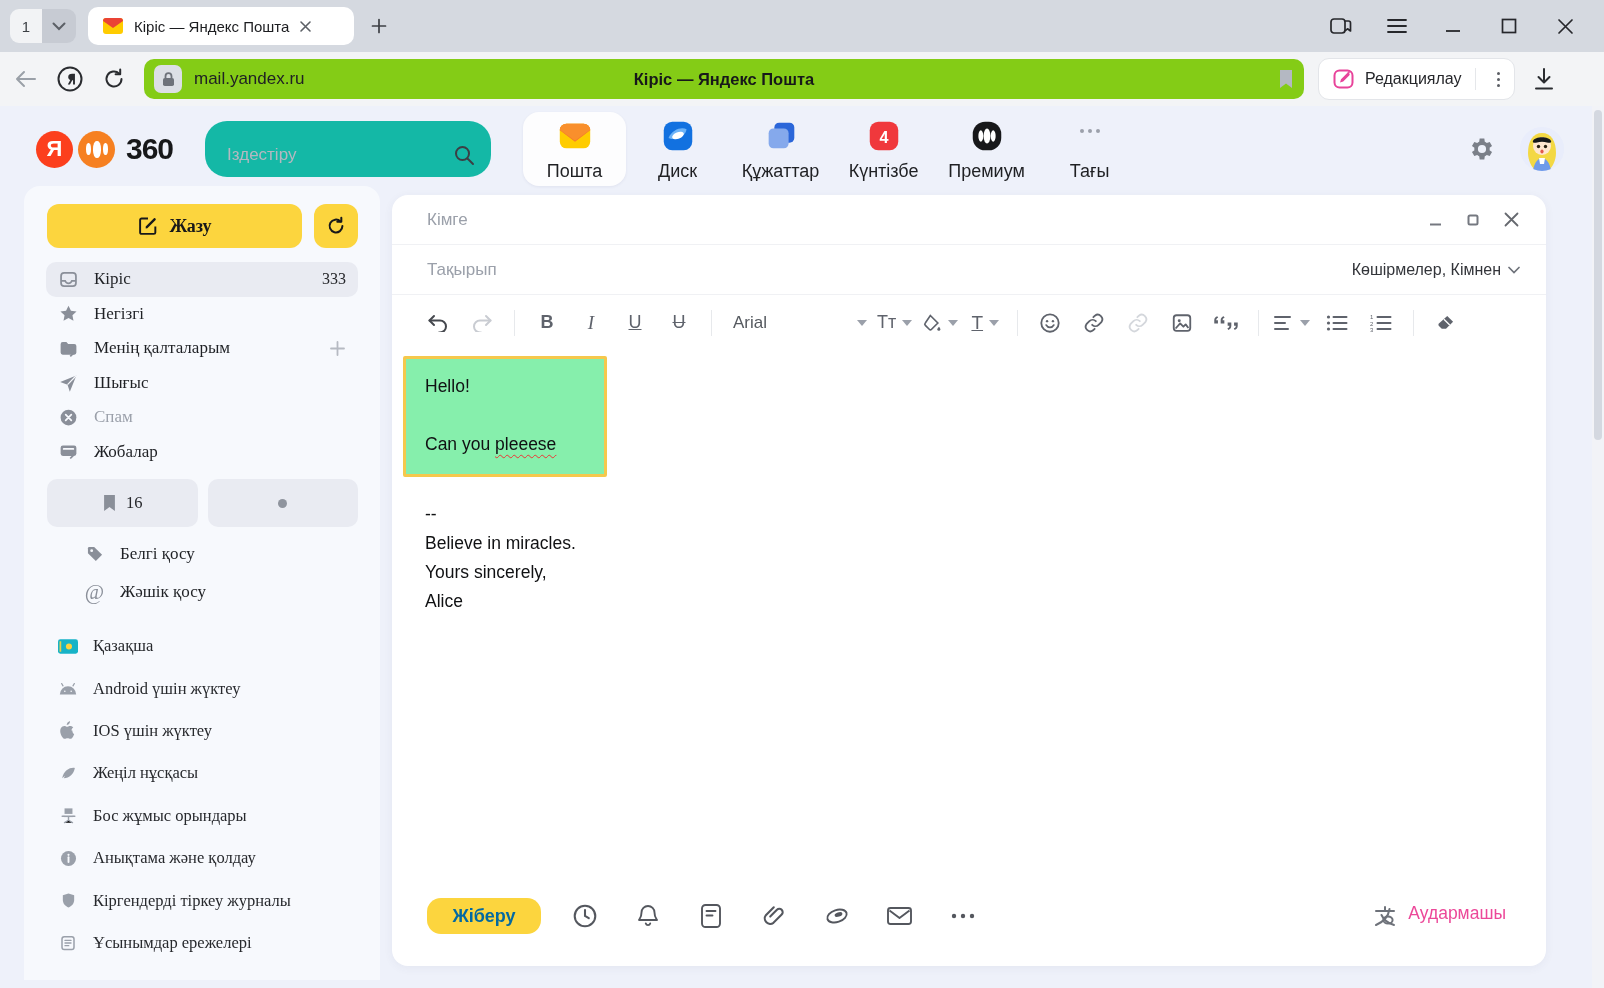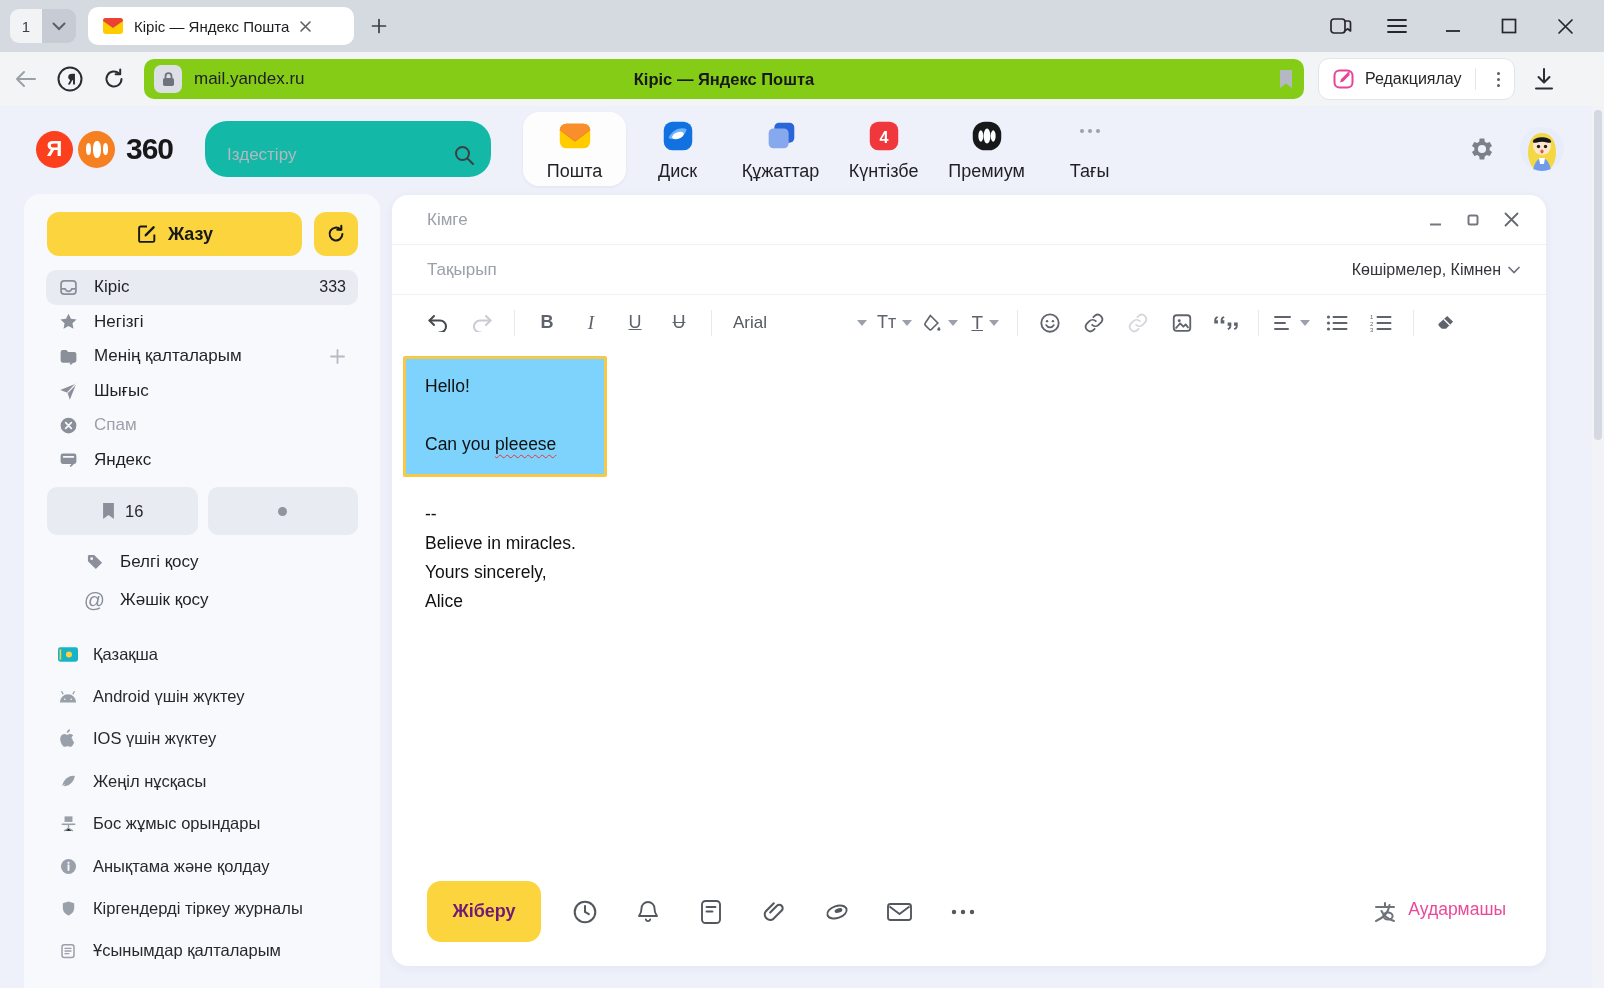--- a/index.html
+++ b/index.html
@@ -51,21 +51,21 @@
   .search input::placeholder{color:#b4b8c0;}
   .services{display:flex;align-items:flex-start;margin-left:32px;}
   .svc{width:103px;height:74px;display:flex;flex-direction:column;align-items:center;justify-content:center;gap:6px;border-radius:16px;}
   .svc.sel{background:#fdfdfe;box-shadow:0 1px 3px rgba(60,70,110,.08);}
   .svclabel{font-size:18px;color:#1f2023;}
   .svcicon{width:38px;height:38px;display:flex;align-items:center;justify-content:center;}
   .hright{margin-left:auto;display:flex;align-items:center;gap:24px;padding-right:40px;}
   .avatar{width:44px;height:44px;border-radius:50%;background:#e9edfb;overflow:hidden;}
 
   
-  .sidebar{position:absolute;left:24px;top:194px;width:356px;height:794px;background:#f7f9fd;border-radius:16px 16px 0 0;}
+  .sidebar{position:absolute;left:24px;top:186px;width:356px;height:794px;background:#f7f9fd;border-radius:16px 16px 0 0;font-family:Liberation Serif, serif;}
   .composeRow{display:flex;gap:12px;padding:18px 22px 14px 23px;}
   .btn-yellow{background:#fcd53e;border:0;border-radius:12px;cursor:pointer;}
   .composeBtn{flex:1;height:44px;display:flex;align-items:center;justify-content:center;gap:10px;
     font-size:18px;font-weight:700;color:#17181a;font-family:inherit;}
   .refreshBtn{width:44px;height:44px;display:flex;align-items:center;justify-content:center;}
   .srow{height:34.5px;margin:0 22px;padding:0 12px;border-radius:10px;display:flex;align-items:center;gap:15px;
     font-size:17px;color:#1f2125;cursor:pointer;}
   .srow.sel{background:#e9ebf2;}
   .srow .cnt{margin-left:auto;font-size:16px;color:#26272b;}
   .srow .act{margin-left:auto;font-size:15.5px;color:#9ba0aa;}
@@ -94,25 +94,25 @@
     padding:0 5px;cursor:pointer;color:#5f636c;}
   .fdiv{width:1px;height:26px;background:#e7e9ec;margin:0 10px;}
   .glyph{font-size:18px;}
   .gB{font-weight:800;}
   .gI{font-style:italic;font-family:"Liberation Serif",serif;font-size:19px;}
   .gU{text-decoration:underline;}
   .gS{text-decoration:line-through;}
   .fontname{font-size:17px;color:#55595f;width:118px;text-align:left;padding-left:6px;}
   .carDown{margin-left:2px;}
   .cbody{padding:6px 0 0 0;height:520px;font-size:17.5px;line-height:29px;color:#101113;}
-  .hlbox{margin-left:11px;width:160px;border:3px solid #f5c84c;border-radius:2px;padding:13px 19px 15px;background:#7dd3fc;}
+  .hlbox{margin-left:11px;width:160px;border:3px solid #f5c84c;border-radius:2px;padding:13px 19px 15px;background:#86efac;}
   .squig{text-decoration:underline wavy #e33; text-decoration-thickness:1px;text-underline-offset:4px;}
   .sig{margin:23px 0 0 33px;}
   .cfooter{position:absolute;left:0;bottom:24px;width:100%;display:flex;align-items:center;padding:0 40px 0 35px;box-sizing:border-box;}
-  .sendBtn{width:114px;height:61px;border-radius:14px;font-size:18px;font-weight:700;color:#701a75;
+  .sendBtn{width:114px;height:36px;border-radius:14px;font-size:18px;font-weight:700;color:#0369a1;
     display:flex;align-items:center;justify-content:center;font-family:inherit;}
   .fico{width:63px;height:52px;display:flex;align-items:center;justify-content:center;color:#54575e;cursor:pointer;}
   .translator{margin-left:auto;display:flex;align-items:flex-start;gap:10px;font-size:17.5px;color:#ec4899;cursor:pointer;}
 
   
   .scrollbar{position:absolute;right:0;top:106px;width:12px;height:882px;background:#f2f3f7;}
   .thumb{position:absolute;left:2px;top:4px;width:8px;height:330px;border-radius:4px;background:#d4d8e0;}
 
   svg{display:block;}
 </style>
@@ -398,21 +398,21 @@
       <span>Спам</span>
     </div>
     <div class="srow">
       <span class="sic">
           <svg width="21" height="21" viewBox="0 0 24 24">
             <rect x="3" y="5" width="18" height="12" rx="2.6" fill="#8a8f99"></rect>
             <path d="M6.5 9h11" stroke="#f7f9fd" stroke-width="2" stroke-linecap="round"></path>
             <path d="M14 20l3.5-3.5" stroke="#8a8f99" stroke-width="2"></path>
           </svg>
         </span>
-      <span>Яндекс</span>
+      <span>Жобалар</span>
     </div>
 
     <div class="pills">
       <div class="pill">
         <svg width="15" height="18" viewBox="0 0 16 20">
             <path d="M2 1h12v18l-6-4.6L2 19z" fill="#8a8f99"></path>
           </svg>
         <span>16</span>
       </div>
       <div class="pill">
@@ -501,21 +501,21 @@
           </span>
         <span>Кіргендерді тіркеу журналы</span>
       </div>
       <div class="frow">
         <span class="fic">
             <svg width="18" height="18" viewBox="0 0 24 24">
               <rect x="4" y="3.5" width="16" height="17" rx="3" fill="none" stroke="#9aa0aa" stroke-width="2"></rect>
               <path d="M8 8.5h8M8 12h8M8 15.5h5" stroke="#9aa0aa" stroke-width="1.8" stroke-linecap="round"></path>
             </svg>
           </span>
-        <span>Ұсынымдар қалталарым</span>
+        <span>Ұсынымдар ережелері</span>
       </div>
     </div>
   </div>
 
   <div class="composewin">
     <div class="crow">
       <input placeholder="Кімге" style="">
       <div class="wctrl">
         <div>
             <svg width="15" height="15" viewBox="0 0 15 15">

